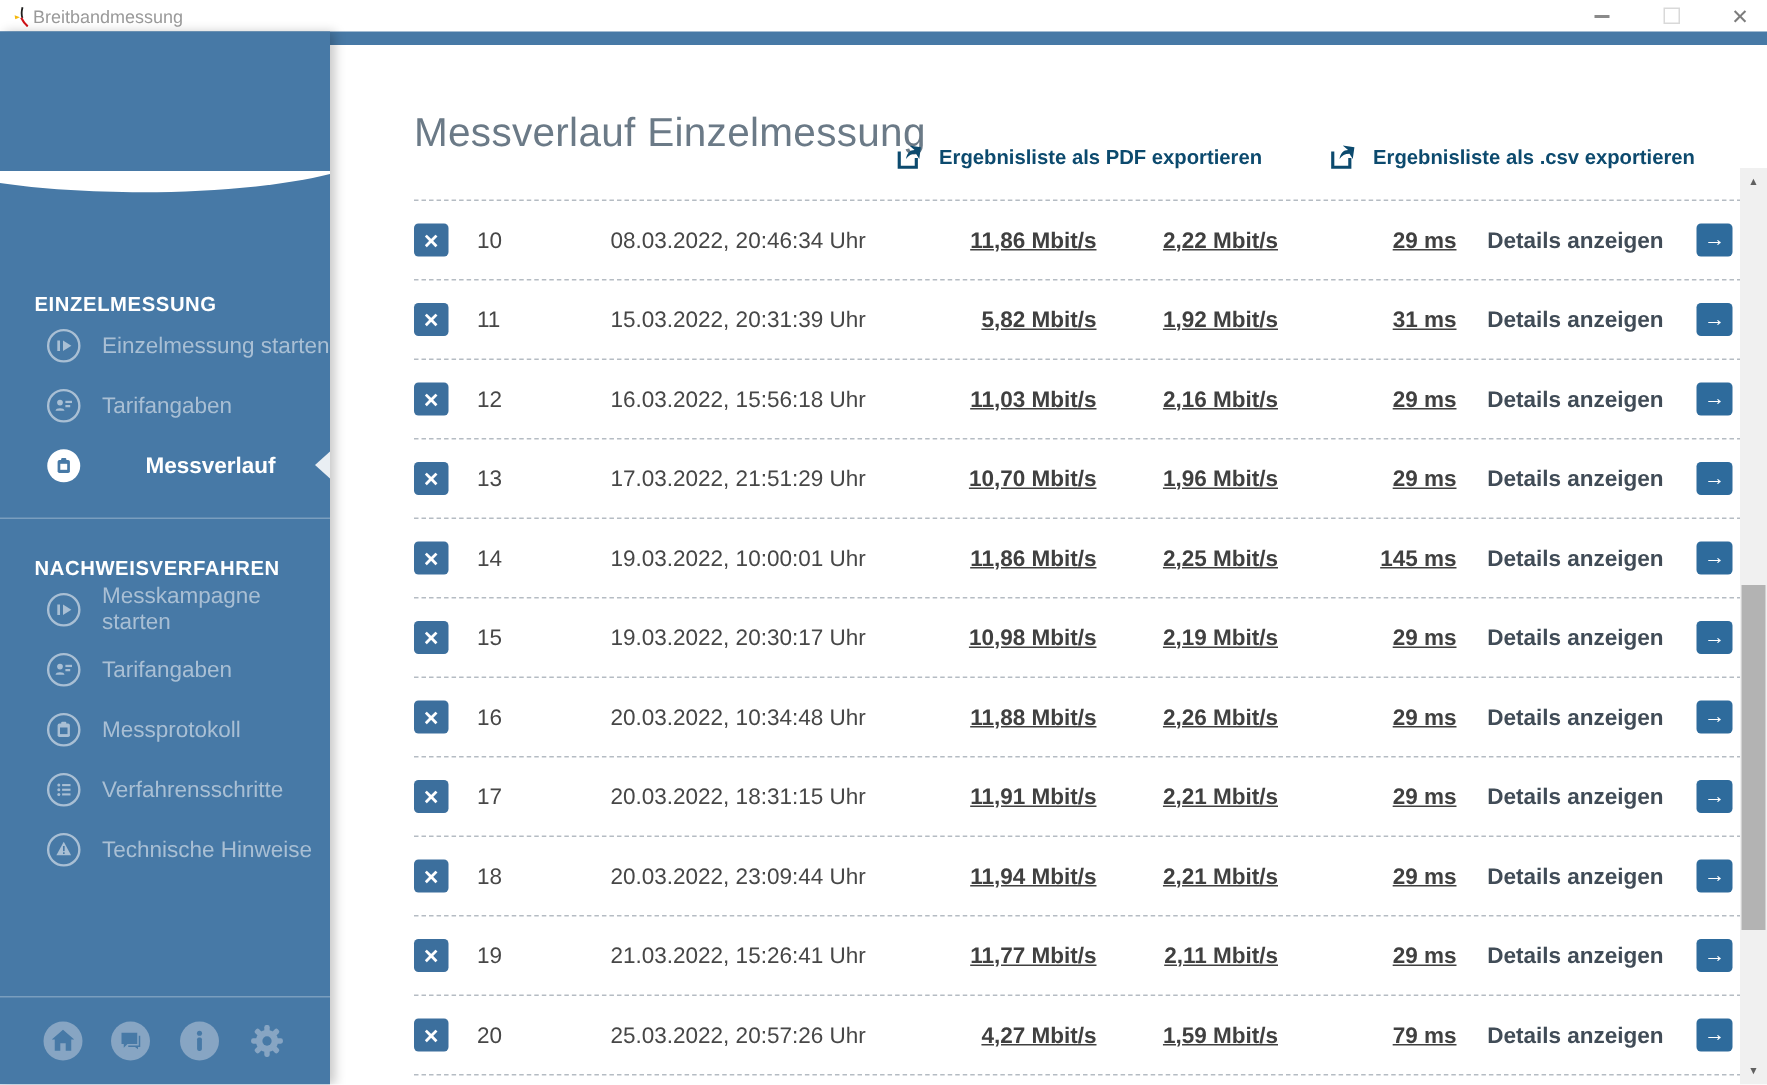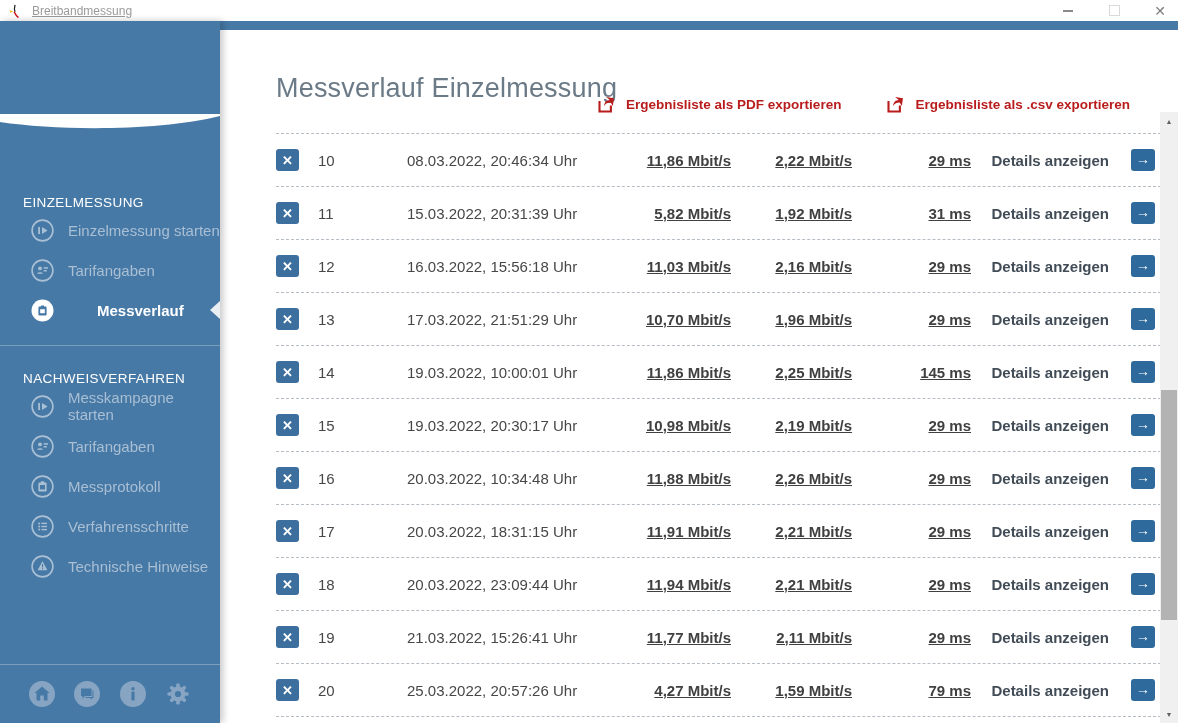--- a/index.html
+++ b/index.html
@@ -2,21 +2,21 @@
 <html><head>
 <meta charset="utf-8">
 <style>
   * { margin:0; padding:0; box-sizing:border-box; }
   html,body { width:1178px; height:723px; overflow:hidden; font-family:"Liberation Sans", sans-serif; background:#fff; }
   .app { position:relative; width:1178px; height:723px; background:#fff; }
 
   
   .titlebar { position:absolute; top:0; left:0; right:0; height:21px; background:#ffffff; display:flex; align-items:center; }
   .titlebar .appicon { margin-left:8px; width:14px; height:14px; }
-  .titlebar .title { margin-left:10px; font-size:12px; color:#9a9a9a;text-decoration:underline; }
+  .titlebar .title { font-size:12px; color:#9a9a9a; }
   .wincontrols { position:absolute; right:10px; top:0; height:21px; display:flex; align-items:center; gap:30px; }
   .winbtn { width:16px; height:16px; display:flex; align-items:center; justify-content:center; color:#8a8a8a; font-size:12px; cursor:default; }
   .winbtn.min::before { content:""; width:10px; height:2px; background:#8a8a8a; display:block; }
   .winbtn.max::before { content:""; width:9px; height:9px; border:1px solid #d9d9d9; display:block; }
   .winbtn.close { font-size:14px; color:#7d7d7d; }
 
   
   .topstrip { position:absolute; top:21px; left:0; right:0; height:9px; background:#4779a6; }
 
   
@@ -25,41 +25,41 @@
   .logo-curve { position:absolute; top:93px; left:0; display:block; }
   .logo-inner { display:flex; align-items:center; justify-content:center; height:100%; padding-top:6px; }
   .logo-text { line-height:1; }
   .logo-text .l1 { font-size:24px; font-weight:700; color:#1d1d1b; letter-spacing:-0.5px; }
   .logo-text .l2row { display:flex; align-items:center; }
   .logo-text .l2 { font-size:16px; color:#575756; letter-spacing:1px; }
   .logo-text .marks { font-size:13px; font-weight:700; letter-spacing:1px; margin-left:2px; }
   .marks .m1 { color:#1d1d1b; } .marks .m2 { color:#d01217; } .marks .m3 { color:#f5b80c; font-size:10px; }
 
   .nav { position:absolute; top:111px; left:0; right:0; }
-  .nav-section-header { padding:0 0 0 23px; color:#ffffff; font-size:13.5px; font-weight:400; letter-spacing:.4px; }
+  .nav-section-header { padding:0 0 0 23px; color:#ffffff; font-size:13.5px; font-weight:700; letter-spacing:.4px; }
   .sect1 .nav-section-header { margin-top:63px; }
   .sect2 .nav-section-header { margin-top:25px; }
   .nav-item { position:relative; height:40px; display:flex; align-items:center; gap:14px; padding-left:31px; color:#a9bfd4; font-size:15px; cursor:pointer; }
   .sect1 .nav-item:first-of-type, .sect2 .nav-item:first-of-type { margin-top:9px; }
   .nav-item .nicon { width:23px; height:23px; flex:0 0 23px; color:#a9bfd4; }
   .nav-item.active { color:#ffffff; font-weight:700;gap:43px; }
   .nav-item.active .nicon { color:#4779a6; }
   .nav-item .notch { display:none; }
   .nav-item.active .notch { display:block; position:absolute; right:0; top:50%; margin-top:-9px; width:0; height:0; border-top:9px solid transparent; border-bottom:9px solid transparent; border-right:10px solid #e9eef3; }
   .nav-divider { height:1px; background:rgba(255,255,255,.28); margin-top:15px; }
   .divider2 { position:absolute; left:0; right:0; bottom:58px; height:1px; background:rgba(255,255,255,.28); }
   .sidebar-footer { position:absolute; left:0; right:0; bottom:0; height:58px; display:flex; align-items:center; justify-content:space-between; padding:0 28px; }
   .footer-icon { width:28px; height:28px; cursor:pointer; }
 
   
   .main { position:absolute; top:30px; left:220px; right:0; bottom:0; background:#ffffff;margin-left:26px; }
   .main-header { position:relative; height:103px; }
   .page-title { position:absolute; left:30px; top:43px; font-size:27px; font-weight:400; color:#6b7a87; letter-spacing:.2px; }
   .export-links { position:absolute; right:48px; top:64px; display:flex; gap:44px; }
-  .export-link { display:flex; align-items:center; gap:9px; color:#b91c1c; font-size:13.5px; font-weight:700; cursor:pointer; text-decoration:none; }
+  .export-link { display:flex; align-items:center; gap:9px; color:#0c4a6e; font-size:13.5px; font-weight:700; cursor:pointer; text-decoration:none; }
   .export-link svg { flex:0 0 auto; }
 
   .table { position:absolute; left:30px; top:103px; width:885px; border-top:1px dashed #b5bcc3; }
   .row { display:grid; grid-template-columns:42px 89px 180px 144px 121px 119px 160px 30px; align-items:center; height:53px; border-bottom:1px dashed #b5bcc3; }
   .xbtn { width:23px; height:22px; border:none; border-radius:3px; background:#3c6f9d; color:#ffffff; font-size:13px; font-weight:700; display:flex; align-items:center; justify-content:center; cursor:pointer; padding:0; line-height:1; }
   .cell { font-size:15px; }
   .idx { color:#474747; }
   .date { color:#474747; }
   .val { color:#404040; font-weight:700; text-align:right;text-decoration:underline; }
   .details { color:#414c57; font-size:15px; font-weight:700; text-align:right; padding-right:22px; cursor:pointer; text-decoration:none; }

